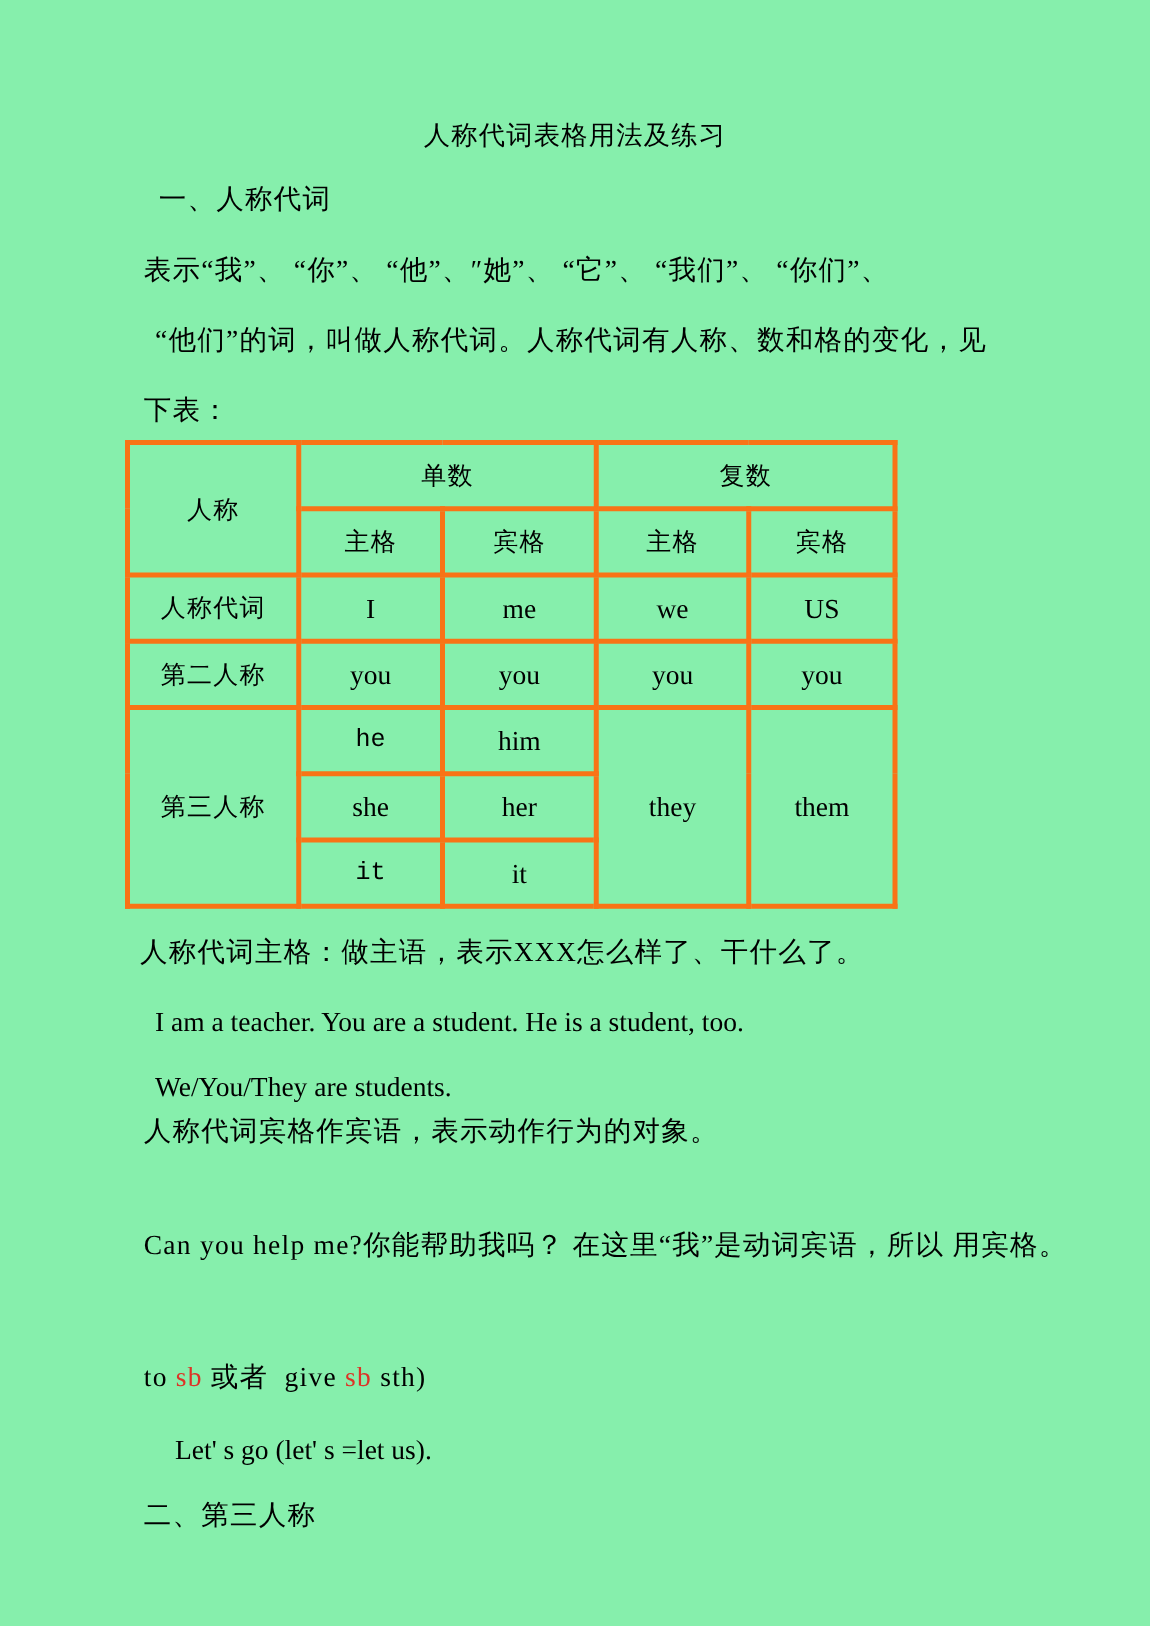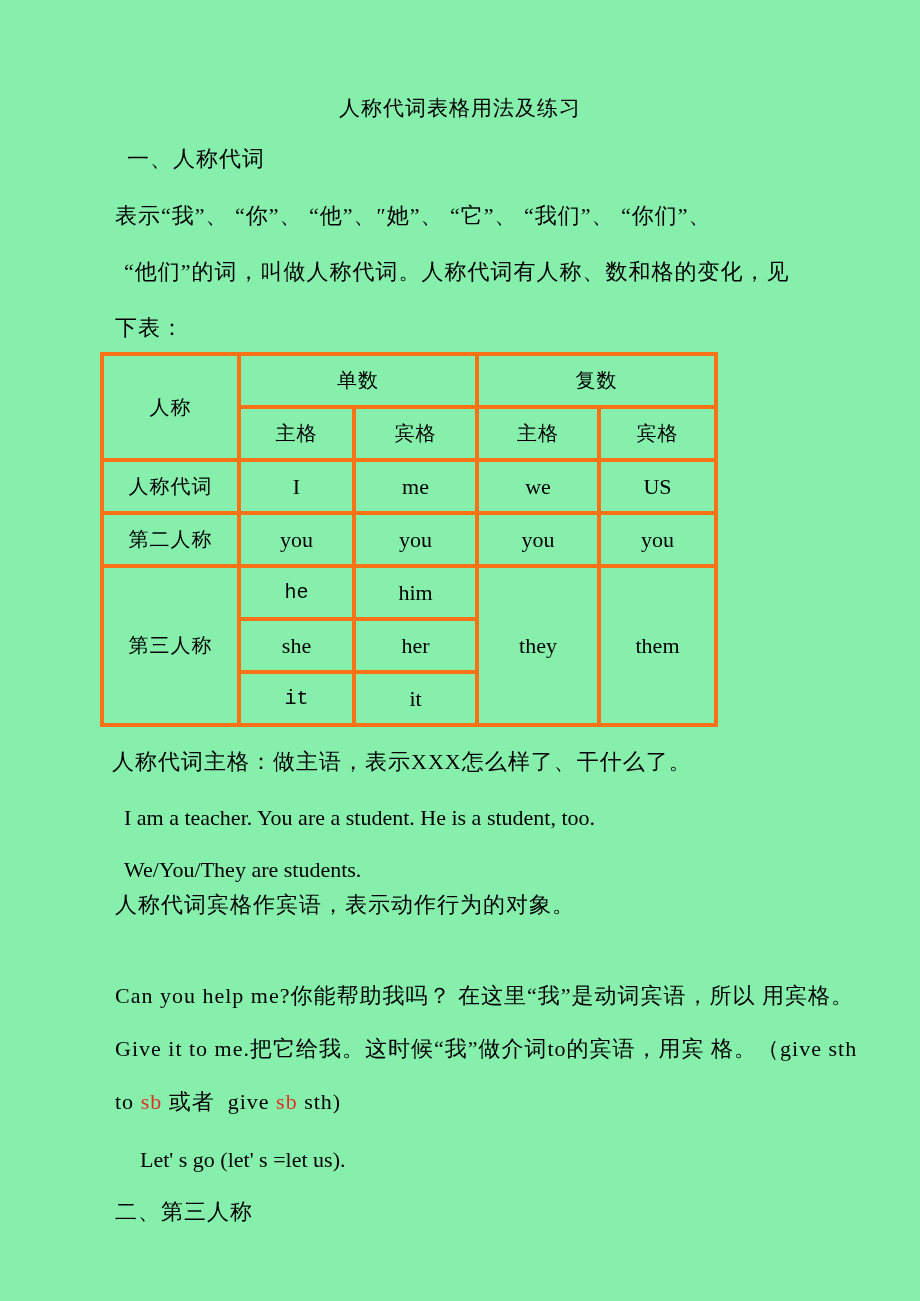--- a/index.html
+++ b/index.html
@@ -108,21 +108,20 @@
   <div class="line cjk-text" style="top:748px;left:112px;">人称代词主格：做主语，表示XXX怎么样了、干什么了。</div>
 
   <div class="line en-text" style="top:804px;left:124px;">I am a teacher. You are a student. He is a student, too.</div>
 
   <div class="line en-text" style="top:856px;left:124px;">We/You/They are students.</div>
 
   <div class="line cjk-text" style="top:891px;left:115px;">人称代词宾格作宾语，表示动作行为的对象。</div>
 
   <div class="line cjk-text" style="top:982px;left:115px;">Can you help me?你能帮助我吗？ 在这里“我”是动词宾语，所以 用宾格。</div>
 
-  <div class="line cjk-text" style="top:1035px;left:115px;">Give it to me.把它给我。这时候“我”做介词to的宾语，用宾 格。（give sth</div>
 
   <div class="line cjk-text" style="top:1088px;left:115px;"><span>to </span><span class="red">sb</span><span> 或者  give </span><span class="red">sb</span><span> sth)</span></div>
 
   <div class="line en-text" style="top:1146px;left:140px;text-align:center;">Let' s go (let' s =let us).</div>
 
   <div class="line cjk-text" style="top:1198px;left:115px;">二、第三人称</div>
 
 </div>
 
 </body></html>

